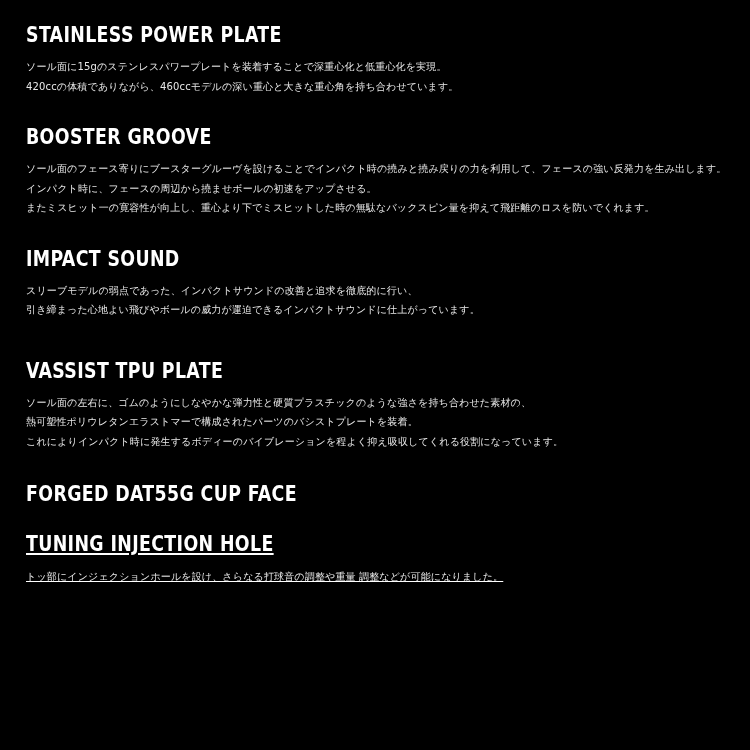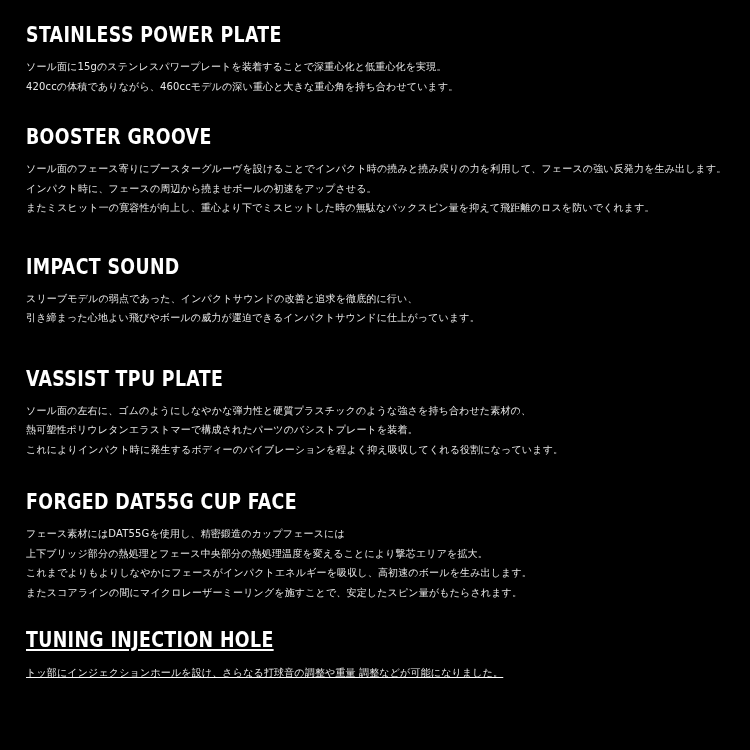--- a/index.html
+++ b/index.html
@@ -46,21 +46,21 @@
   .sec-line {
     font-family: "DejaVu Sans", "Liberation Sans", sans-serif;
     font-size: 10px;
     line-height: 1.95;
     color: #e8e8e8;
     letter-spacing: 0.15px;
     white-space: nowrap;
   }
   
   .s1 { margin-bottom: 30px; }
-  .s2 { margin-bottom: 38px; }
+  .s2 { margin-bottom: 30px; }
   .s3 { margin-bottom: 40px; }
   .s4 { margin-bottom: 32px; }
   .s5 { margin-bottom: 27px; }
   .s6 { margin-bottom: 0; text-decoration: underline; }
 </style>
 </head>
 <body>
 
 <div class="page">
 
@@ -93,26 +93,20 @@
     <h2 class="sec-title">VASSIST TPU PLATE</h2>
     <div class="sec-lines">
       <div class="sec-line">ソール面の左右に、ゴムのようにしなやかな弾力性と硬質プラスチックのような強さを持ち合わせた素材の、</div>
       <div class="sec-line">熱可塑性ポリウレタンエラストマーで構成されたパーツのバシストプレートを装着。</div>
       <div class="sec-line">これによりインパクト時に発生するボディーのバイブレーションを程よく抑え吸収してくれる役割になっています。</div>
     </div>
   </div>
 
   <div class="section s5">
     <h2 class="sec-title">FORGED DAT55G CUP FACE</h2>
-    <div class="sec-lines">
-      <div class="sec-line">フェース素材にはDAT55Gを使用し、精密鍛造のカップフェースには</div>
-      <div class="sec-line">上下ブリッジ部分の熱処理とフェース中央部分の熱処理温度を変えることにより撃芯エリアを拡大。</div>
-      <div class="sec-line">これまでよりもよりしなやかにフェースがインパクトエネルギーを吸収し、高初速のボールを生み出します。</div>
-      <div class="sec-line">またスコアラインの間にマイクロレーザーミーリングを施すことで、安定したスピン量がもたらされます。</div>
-    </div>
   </div>
 
   <div class="section s6">
     <h2 class="sec-title">TUNING INJECTION HOLE</h2>
     <div class="sec-lines">
       <div class="sec-line">トッ部にインジェクションホールを設け、さらなる打球音の調整や重量 調整などが可能になりました。</div>
     </div>
   </div>
 
 </div>

